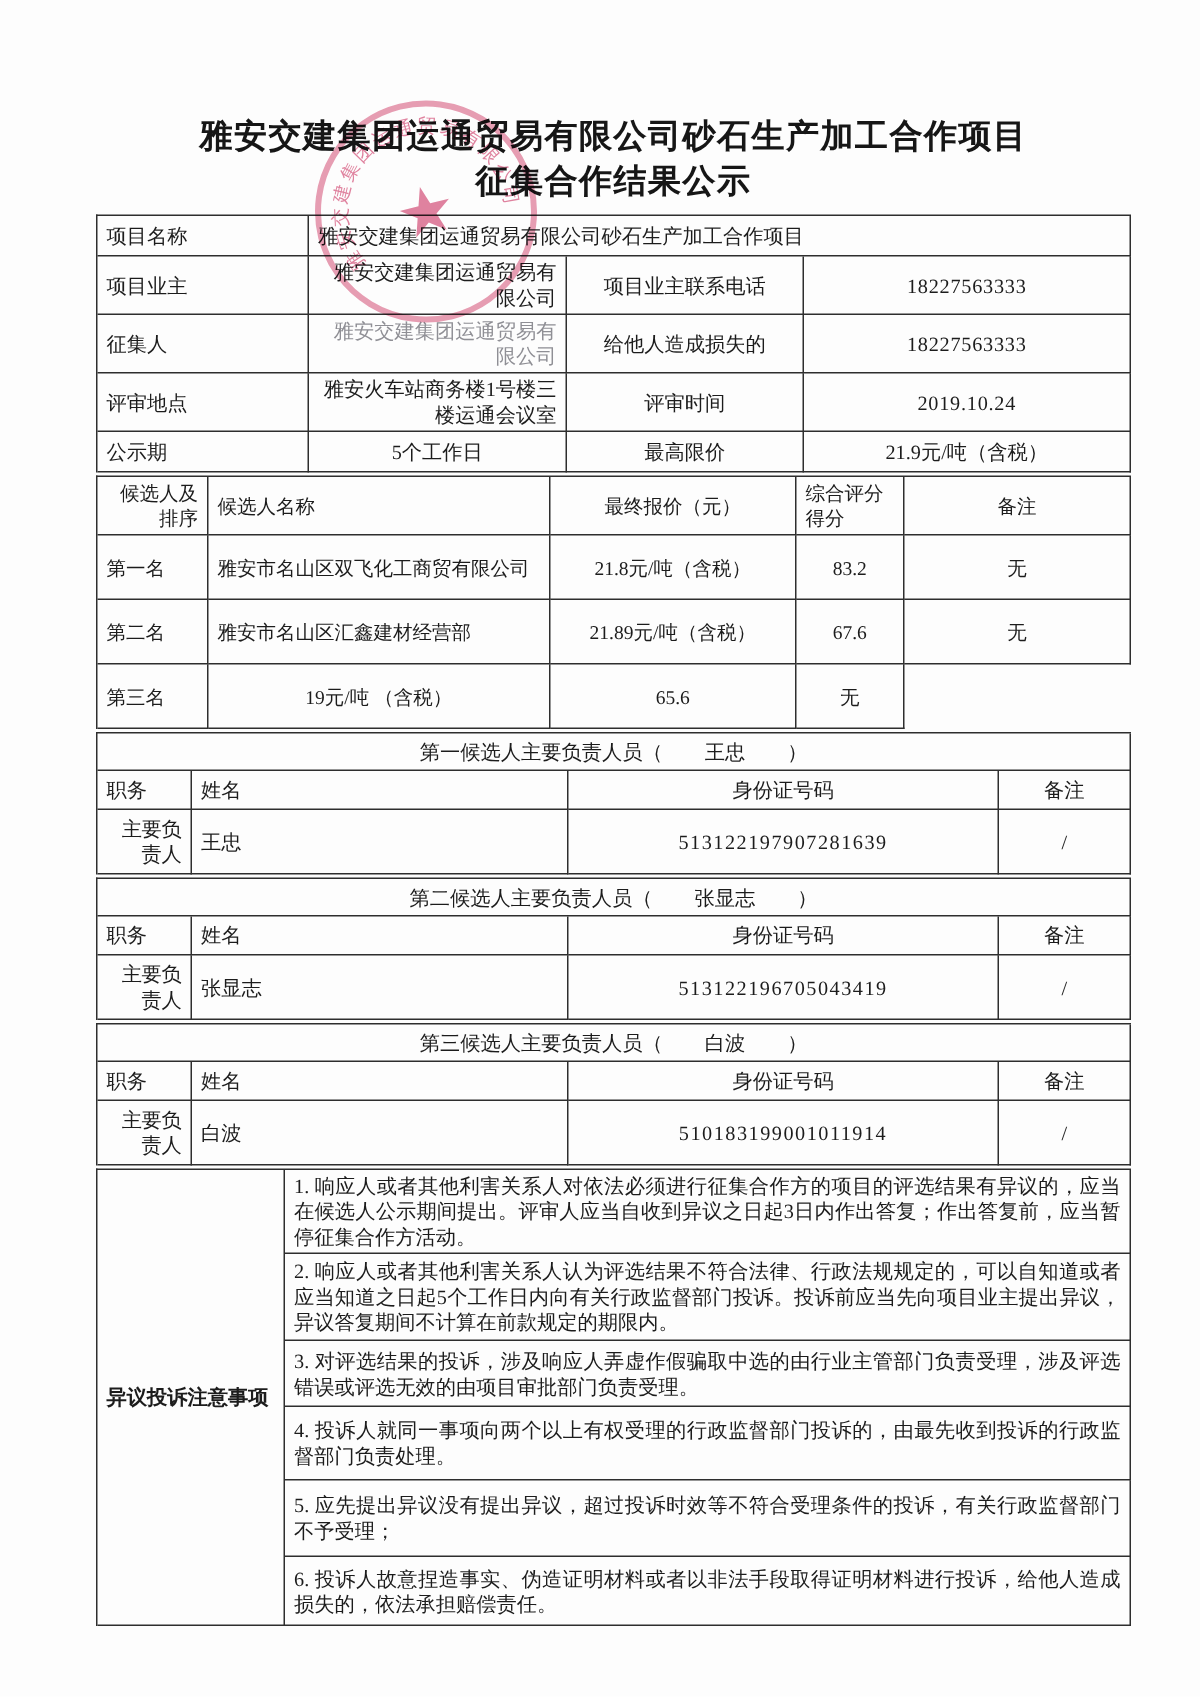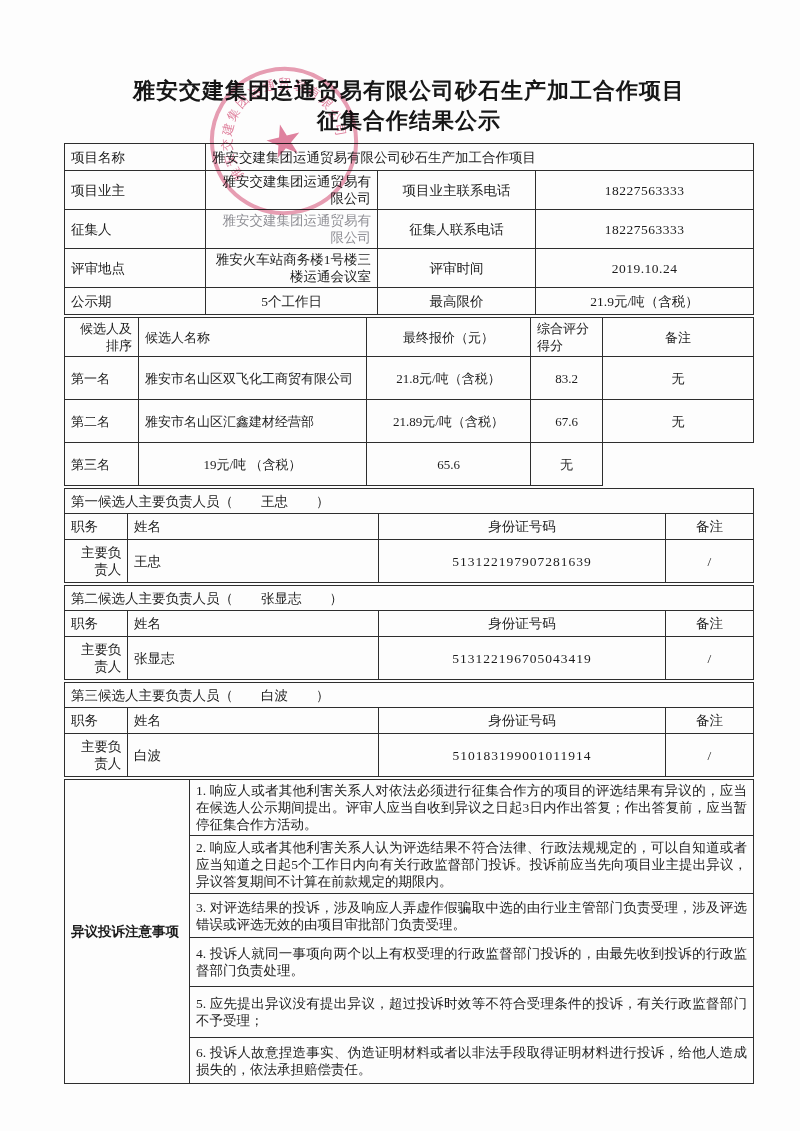--- a/index.html
+++ b/index.html
@@ -33,21 +33,21 @@
   .faded{color:#8f8f95;}
 
   
   .tbl-cand{grid-template-columns:74px 228px 164px 72px 1fr;}
   .tbl-cand > div{font-size:13px;}
   .hdr{min-height:34px;}
   .crow{min-height:38px;}
 
   
   .tbl-person{grid-template-columns:63px 251px 287px 1fr;}
-  .ptitle{grid-column:1/5;min-height:20px;font-size:13.5px;padding:1px 4px;}
+  .ptitle{grid-column:1/5;min-height:20px;justify-content:center;font-size:13.5px;padding:1px 4px;}
   .ptitle .pname{padding:0 28px;}
   .phead{min-height:21px;font-size:13px;padding:1px 6px;}
   .prow{min-height:38px;}
   .role{font-size:11.5px;letter-spacing:-0.2px;}
   .idnum{letter-spacing:1px;font-size:14px;}
 
   
   .tbl-notes{grid-template-columns:125px 1fr;}
   .notes-label{grid-row:1/7;font-size:13.5px;font-weight:bold;}
   .note-p{font-size:13px;line-height:16px;padding:3px 8px;text-align:justify;}
@@ -78,21 +78,21 @@
       <div class="l rh22">项目名称</div>
       <div class="l rh22 span3">雅安交建集团运通贸易有限公司砂石生产加工合作项目</div>
 
       <div class="l rh32">项目业主</div>
       <div class="l rh32">雅安交建集团运通贸易有限公司</div>
       <div class="c rh32">项目业主联系电话</div>
       <div class="c rh32 num">18227563333</div>
 
       <div class="l rh32">征集人</div>
       <div class="l rh32 faded">雅安交建集团运通贸易有限公司</div>
-      <div class="c rh32">征集人联系电话</div>
+      <div class="c rh32">给他人造成损失的</div>
       <div class="c rh32 num">18227563333</div>
 
       <div class="l rh36">评审地点</div>
       <div class="l rh36">雅安火车站商务楼1号楼三楼运通会议室</div>
       <div class="c rh36">评审时间</div>
       <div class="c rh36 num">2019.10.24</div>
 
       <div class="l rh22">公示期</div>
       <div class="c rh22">5个工作日</div>
       <div class="c rh22">最高限价</div>

